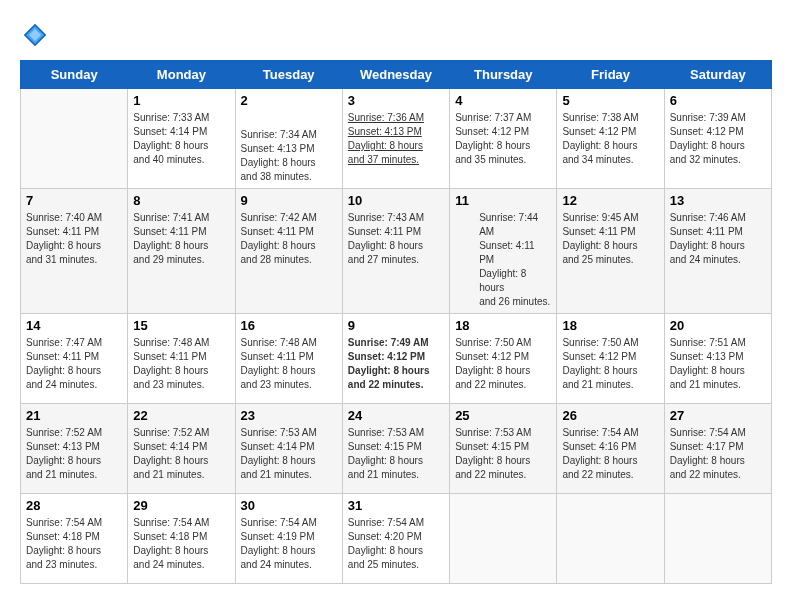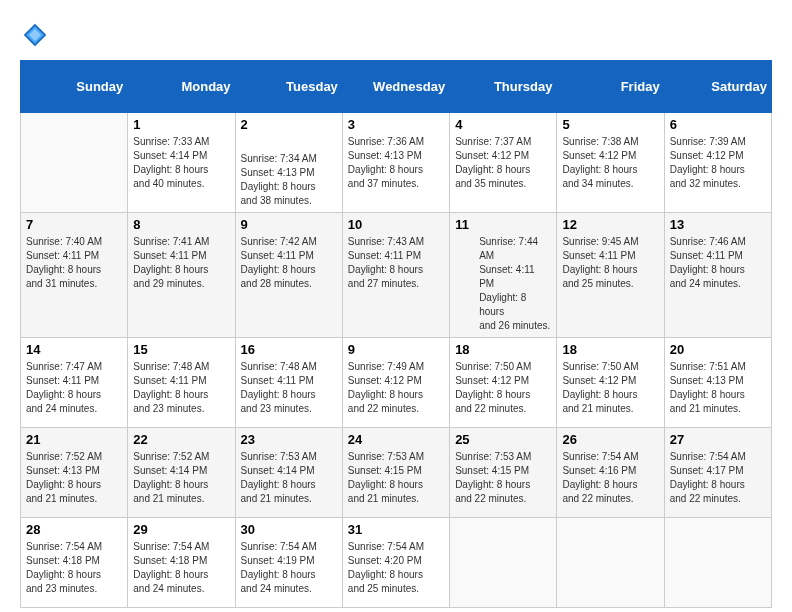--- a/index.html
+++ b/index.html
@@ -45,22 +45,22 @@
       color: #555;
     }
     table {
       width: 100%;
       border-collapse: collapse;
       font-size: 11px;
     }
     thead tr th {
       background: #1565c0;
       color: #fff;
-      padding: 18px 4px;
-      text-align: right;
+      padding: 6px 4px;
+      text-align: center;
       font-size: 13px;
       font-weight: bold;
       border: 1px solid #1565c0;
     }
     tbody tr td {
       border: 1px solid #ccc;
       vertical-align: top;
       padding: 4px 5px;
       width: 107px;
       min-height: 80px;
@@ -132,21 +132,21 @@
         </td>
         <td>
           <span class="day-number">2</span>
           <div class="day-info" style="white-space: pre-line; margin-top: 20px;">Sunrise: 7:34 AM
 Sunset: 4:13 PM
 Daylight: 8 hours
 and 38 minutes.</div>
         </td>
         <td>
           <span class="day-number">3</span>
-          <div class="day-info" style="white-space: pre-line;">Sunrise: 7:36 AM
+          <div class="day-info" style="white-space: pre-line; text-decoration: underline;">Sunrise: 7:36 AM
 Sunset: 4:13 PM
 Daylight: 8 hours
 and 37 minutes.</div>
         </td>
         <td>
           <span class="day-number">4</span>
           <div class="day-info" style="white-space: pre-line;">Sunrise: 7:37 AM
 Sunset: 4:12 PM
 Daylight: 8 hours
 and 35 minutes.</div>
@@ -234,21 +234,21 @@
         </td>
         <td>
           <span class="day-number">16</span>
           <div class="day-info" style="white-space: pre-line;">Sunrise: 7:48 AM
 Sunset: 4:11 PM
 Daylight: 8 hours
 and 23 minutes.</div>
         </td>
         <td>
           <span class="day-number">9</span>
-          <div class="day-info" style="white-space: pre-line;">Sunrise: 7:49 AM
+          <div class="day-info" style="white-space: pre-line; font-weight: bold;">Sunrise: 7:49 AM
 Sunset: 4:12 PM
 Daylight: 8 hours
 and 22 minutes.</div>
         </td>
         <td>
           <span class="day-number">18</span>
           <div class="day-info" style="white-space: pre-line;">Sunrise: 7:50 AM
 Sunset: 4:12 PM
 Daylight: 8 hours
 and 22 minutes.</div>

